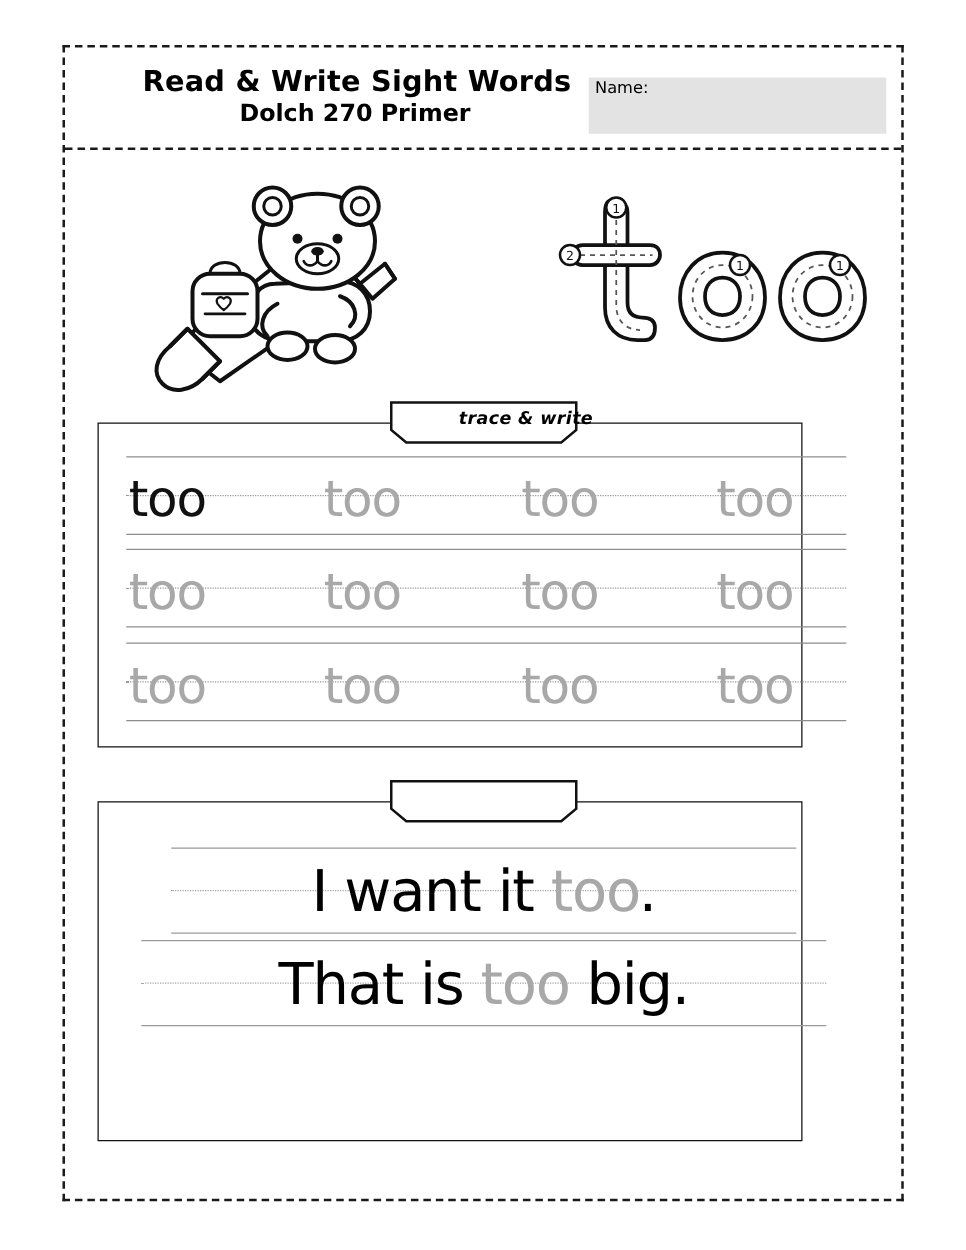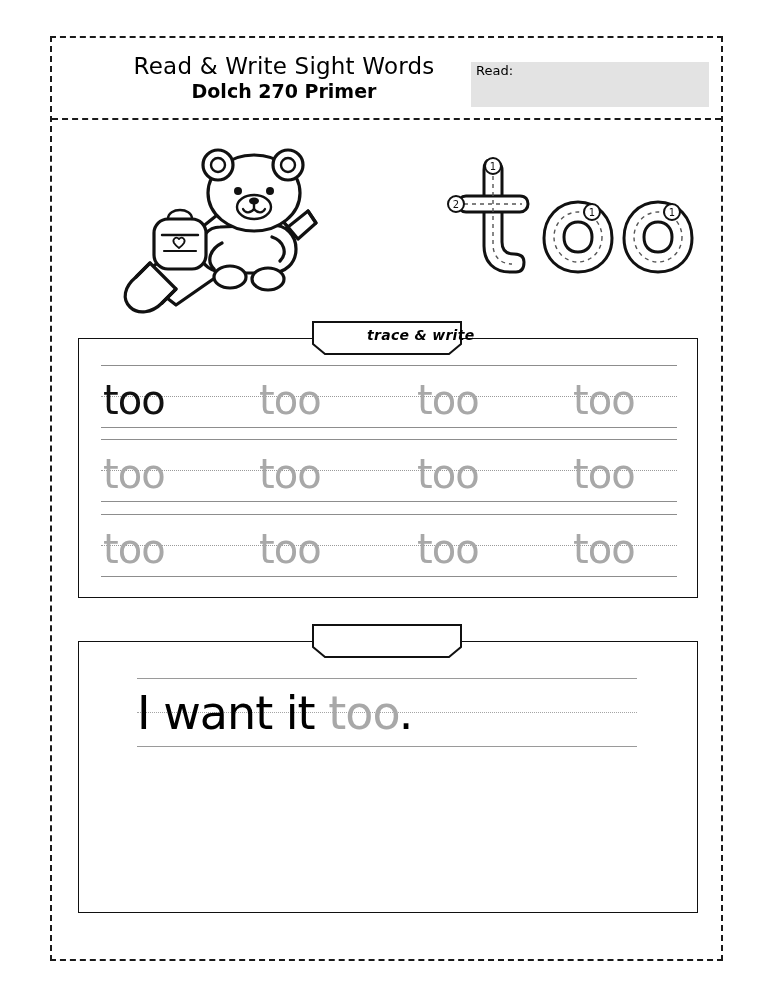--- a/index.html
+++ b/index.html
@@ -37,21 +37,21 @@
   .title-block {
     position: absolute;
     left: 62px;
     top: 14px;
     width: 340px;
     text-align: center;
   }
   .title-line1 {
     font-family: "DejaVu Sans", sans-serif;
     font-size: 23px;
-    font-weight: normal;
+    font-weight: bold;
     letter-spacing: 0.2px;
     line-height: 28px;
     white-space: nowrap;
   }
   .title-line2 {
     font-family: "DejaVu Sans", sans-serif;
     font-size: 19px;
     font-weight: bold;
     line-height: 23px;
     white-space: nowrap;
@@ -88,21 +88,21 @@
   .word-wrap {
     position: absolute;
     left: 370px;
     top: 20px;
   }
 
   
   .section {
     position: absolute;
     left: 26px;
-    width: 620px;
+    width: 564px;
     border: 1.6px solid #111;
     box-sizing: border-box;
     background: #fff;
   }
   #trace-section { top: 300px; height: 260px; }
   #read-section  { top: 603px; height: 272px; }
 
   .banner {
     position: absolute;
     left: 50%;
@@ -167,41 +167,41 @@
   }
   .s-top { top: 0; border-top: 1px solid #9a9a9a; }
   .s-mid { top: 34px; border-top: 1px dotted #a5a5a5; }
   .s-bot { top: 68px; border-top: 1px solid #9a9a9a; }
 
   .sentence-text {
     position: absolute;
     top: 2px;
     left: 0;
     width: 100%;
-    text-align: left;
+    text-align: center;
     font-family: "DejaVu Sans", sans-serif;
     font-size: 46px;
     line-height: 66px;
     letter-spacing: -1px;
     white-space: nowrap;
   }
   .sentence-text .blank { color: #a8a8a8; }
 </style>
 </head>
 <body>
 
 <div class="page">
 
   <div class="header">
     <div class="title-block">
       <div class="title-line1">Read &amp; Write Sight Words</div>
       <div class="title-line2">Dolch 270 Primer</div>
     </div>
     <div class="name-box"></div>
-    <div class="name-label">Read:</div>
+    <div class="name-label">Name:</div>
   </div>
 
   <div class="illus">
 
     <div class="bear-wrap">
       <svg width="260" height="190" viewBox="0 0 260 190" fill="none" stroke="#111" stroke-width="3.2" stroke-linecap="round" stroke-linejoin="round">
 
         <g>
           <path d="M38 162 L150 72 L186 112 L74 190 Z" fill="#fff" transform="translate(0,-16)"></path>
           <path d="M34 146 C22 156 20 168 28 176 C36 184 50 182 60 172 L74 158 L48 132 Z" fill="#fff"></path>
@@ -324,20 +324,26 @@
 
   <div class="section" id="read-section">
 
     <div class="sentence-row" style="left:58px; top:36px; width:500px;">
       <div class="s-top"></div>
       <div class="s-mid"></div>
       <div class="s-bot"></div>
       <div class="sentence-text"><span>I want it </span><span class="blank">too</span><span>.</span></div>
     </div>
 
+    <div class="sentence-row" style="left:34px; top:110px; width:548px;">
+      <div class="s-top"></div>
+      <div class="s-mid"></div>
+      <div class="s-bot"></div>
+      <div class="sentence-text"><span>That is </span><span class="blank">too</span><span> big.</span></div>
+    </div>
 
   </div>
 
   <div class="banner" id="read-banner">
     <svg width="176" height="36" viewBox="0 0 176 36" fill="#fff" stroke="#111" stroke-width="2">
       <path d="M14 2 L162 2 L162 24 L150 34 L26 34 L14 24 Z"></path>
     </svg>
   </div>
 
 </div>

